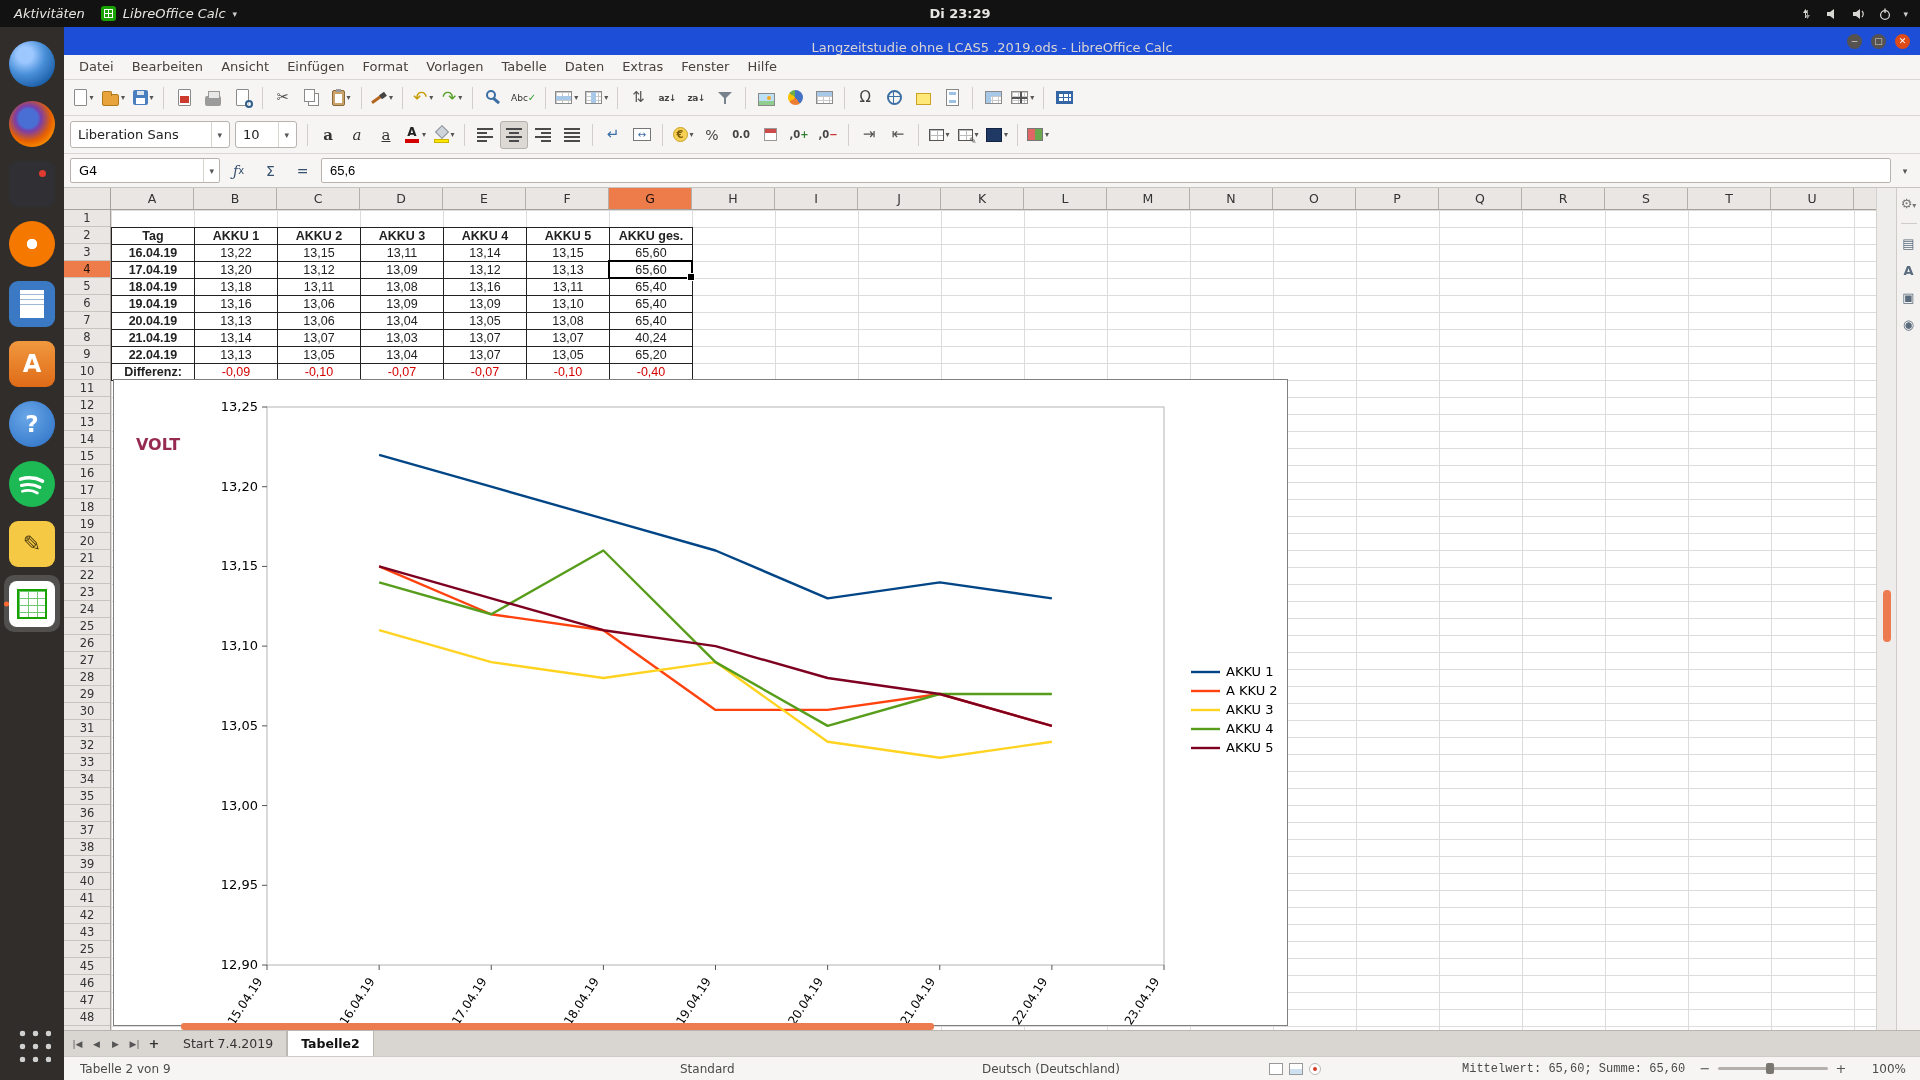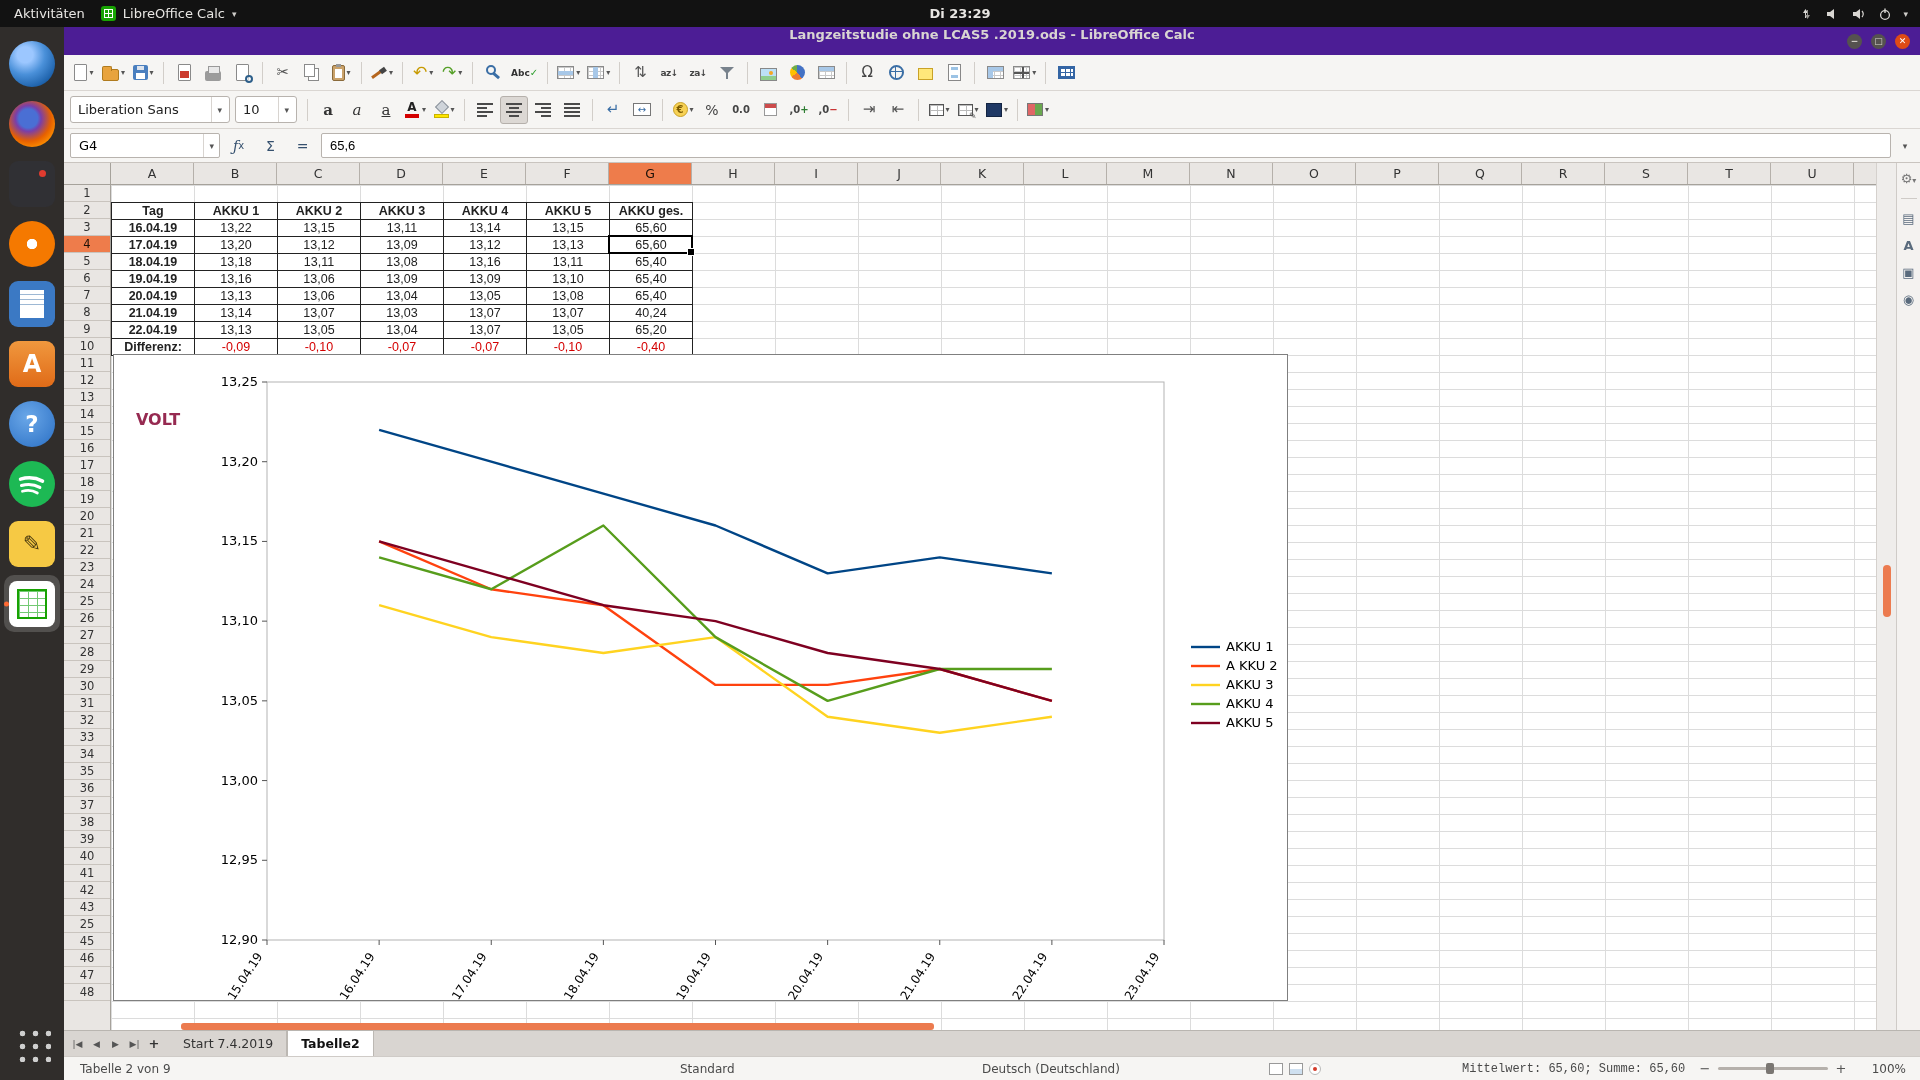--- a/index.html
+++ b/index.html
@@ -1,21 +1,21 @@
 <!DOCTYPE html>
 <html><head>
 <meta charset="utf-8">
 <style>
   *{margin:0;padding:0;box-sizing:border-box;}
   html,body{width:1920px;height:1080px;}
   body{position:relative;background:#fff;font-family:"DejaVu Sans",sans-serif;font-size:13px;color:#222;overflow:hidden;}
 
   
   .topbar{position:absolute;top:0;left:0;width:1920px;height:27px;background:#121212;color:#e8e6e3;display:flex;align-items:center;z-index:100;}
-  .tb-left{display:flex;align-items:center;gap:16px;padding-left:14px;}
+  .tb-left{display:flex;align-items:center;gap:16px;padding-left:14px;font-style:italic;}
   .tb-appmenu{display:flex;align-items:center;gap:7px;}
   .mini-calc{width:15px;height:15px;border-radius:3px;background:#18a303;position:relative;}
   .mini-calc::after{content:"";position:absolute;inset:3px;background-image:linear-gradient(#fff 1px,transparent 1px),linear-gradient(90deg,#fff 1px,transparent 1px);background-size:4px 4px;}
   .tb-center{position:absolute;left:0;right:0;text-align:center;font-weight:bold;pointer-events:none;}
   .tb-right{margin-left:auto;display:flex;align-items:center;gap:11px;padding-right:12px;}
   .tb-right svg{display:block;}
   .tb-caret{font-size:9px;color:#cfcdc9;}
 
   
   .dock{position:absolute;top:27px;left:0;width:64px;bottom:0;background:rgba(41,38,36,0.97);z-index:90;display:flex;flex-direction:column;align-items:center;padding-top:8px;}
@@ -37,21 +37,21 @@
   .dk-help::after{content:"?";position:absolute;inset:0;color:#fff;font-size:23px;font-weight:bold;text-align:center;line-height:46px;}
   .dk-spotify{border-radius:50%;background:#1db954;overflow:hidden;}
   .dk-xournal{background:#f6c944;border-radius:9px;}
   .dk-xournal::after{content:"✎";position:absolute;inset:0;text-align:center;line-height:46px;font-size:22px;color:#4a3a10;}
   .dk-libreoffice-calc{background:#fff;border-radius:8px;}
   .dk-libreoffice-calc::after{content:"";position:absolute;inset:8px;border:2px solid #18a303;background-image:linear-gradient(#73c973 1px,transparent 1px),linear-gradient(90deg,#73c973 1px,transparent 1px);background-size:9px 7px;}
   .dk-app-grid{width:38px;height:38px;border-radius:0;background-image:radial-gradient(circle,#cfcfcf 2.6px,transparent 3.1px);background-size:13px 13px;background-position:3px 3px;}
 
   
   .window{position:absolute;left:64px;top:27px;right:0;bottom:0;display:flex;flex-direction:column;background:#f6f5f3;}
-  .titlebar{height:28px;background:#4c1d95;color:#d9d5d2;display:flex;align-items:flex-start;justify-content:center;position:relative;font-weight:bold;font-size:13px;flex:none;}
+  .titlebar{height:28px;background:#1d4ed8;color:#d9d5d2;display:flex;align-items:flex-end;justify-content:center;position:relative;font-weight:normal;font-size:13px;flex:none;}
   .winbtns{position:absolute;right:10px;top:0;bottom:0;display:flex;align-items:center;gap:9px;}
   .wbtn{width:15px;height:15px;border-radius:50%;background:#55524f;color:#d8d4d0;font-size:9px;line-height:14px;text-align:center;}
   .wbtn.close{background:#df4b16;color:#fff;}
 
   .menubar{height:25px;background:#f6f5f3;border-bottom:1px solid #dad6d2;display:flex;align-items:center;padding-left:6px;flex:none;}
   .menu-item{padding:0 9px;line-height:24px;color:#4a403c;font-size:13px;}
 
   .toolbar{background:#f6f5f3;border-bottom:1px solid #dad6d2;display:flex;align-items:center;padding:0 6px;gap:1px;flex:none;}
   .toolbar1{height:36px;}
   .toolbar2{height:38px;}
@@ -77,21 +77,21 @@
   .printer::before{content:"";position:absolute;top:-5px;left:3px;width:10px;height:6px;background:#e8e8e8;border:1px solid #999;}
   .copyic{width:11px;height:13px;background:#fff;border:1px solid #8a8a8a;margin:0 5px 4px 0;box-shadow:4px 4px 0 -1px #fff,4px 4px 0 0 #8a8a8a;}
   .pasteic{width:13px;height:16px;background:#caa26a;border:1px solid #8a6a3a;border-radius:2px;}
   .pasteic::before{content:"";position:absolute;top:-2px;left:3px;width:5px;height:3px;background:#999;}
   .pasteic::after{content:"";position:absolute;inset:3px 2px 2px;background:#fff;}
   .brushic{width:16px;height:16px;}
   .brushic::before{content:"";position:absolute;left:0;top:8px;width:11px;height:3px;background:#b5651d;transform:rotate(-35deg);}
   .brushic::after{content:"";position:absolute;right:1px;top:3px;width:6px;height:5px;background:#444;transform:rotate(-35deg);}
   .searchic{width:10px;height:10px;border:2px solid #3a6ea5;border-radius:50%;margin:0 5px 5px 0;}
   .searchic::after{content:"";position:absolute;right:-6px;bottom:-4px;width:8px;height:3px;background:#3a6ea5;transform:rotate(40deg);}
-  .abcic{font-size:9px;font-weight:bold;color:#333;text-align:center;}
+  .abcic{font-size:9px;font-weight:normal;color:#333;text-align:center;}
   .abcic b{color:#2e9e2e;font-size:10px;}
   .gridic{width:17px;height:13px;border:1px solid #8a8a8a;background-color:#fff;background-image:linear-gradient(#c9c9c9 1px,transparent 1px),linear-gradient(90deg,#c9c9c9 1px,transparent 1px);background-size:6px 4px;}
   .rowsel::after{content:"";position:absolute;left:0;right:0;top:4px;height:4px;background:#a8c8e8;}
   .colsel::after{content:"";position:absolute;top:0;bottom:0;left:5px;width:5px;background:#a8c8e8;}
   .hdrsel::after{content:"";position:absolute;left:0;right:0;top:0;height:4px;background:#a8c8e8;}
   .freezesel::before{content:"";position:absolute;left:0;right:0;top:0;height:4px;background:#a8c8e8;}
   .freezesel::after{content:"";position:absolute;left:0;top:0;bottom:0;width:5px;background:#a8c8e8;}
   .splitsel::before{content:"";position:absolute;top:0;bottom:0;left:8px;width:2px;background:#555;}
   .splitsel::after{content:"";position:absolute;left:0;right:0;top:5px;height:2px;background:#555;}
   .azic{font-size:9px;font-weight:bold;color:#444;letter-spacing:-0.5px;}
@@ -271,20 +271,33 @@
 
   <div class="titlebar">
     <span>Langzeitstudie ohne LCAS5 .2019.ods - LibreOffice Calc</span>
     <span class="winbtns">
       <span class="wbtn">−</span>
       <span class="wbtn">□</span>
       <span class="wbtn close">✕</span>
     </span>
   </div>
 
+  <div class="menubar">
+      <span class="menu-item">Datei</span>
+      <span class="menu-item">Bearbeiten</span>
+      <span class="menu-item">Ansicht</span>
+      <span class="menu-item">Einfügen</span>
+      <span class="menu-item">Format</span>
+      <span class="menu-item">Vorlagen</span>
+      <span class="menu-item">Tabelle</span>
+      <span class="menu-item">Daten</span>
+      <span class="menu-item">Extras</span>
+      <span class="menu-item">Fenster</span>
+      <span class="menu-item">Hilfe</span>
+    </div>
 
   <div class="toolbar toolbar1">
       <span class="tbtn">
         <span class="mi doc"></span>
         <span class="dd">▾</span>
       </span>
       <span class="tbtn">
         <span class="mi folder"></span>
         <span class="dd">▾</span>
       </span>

